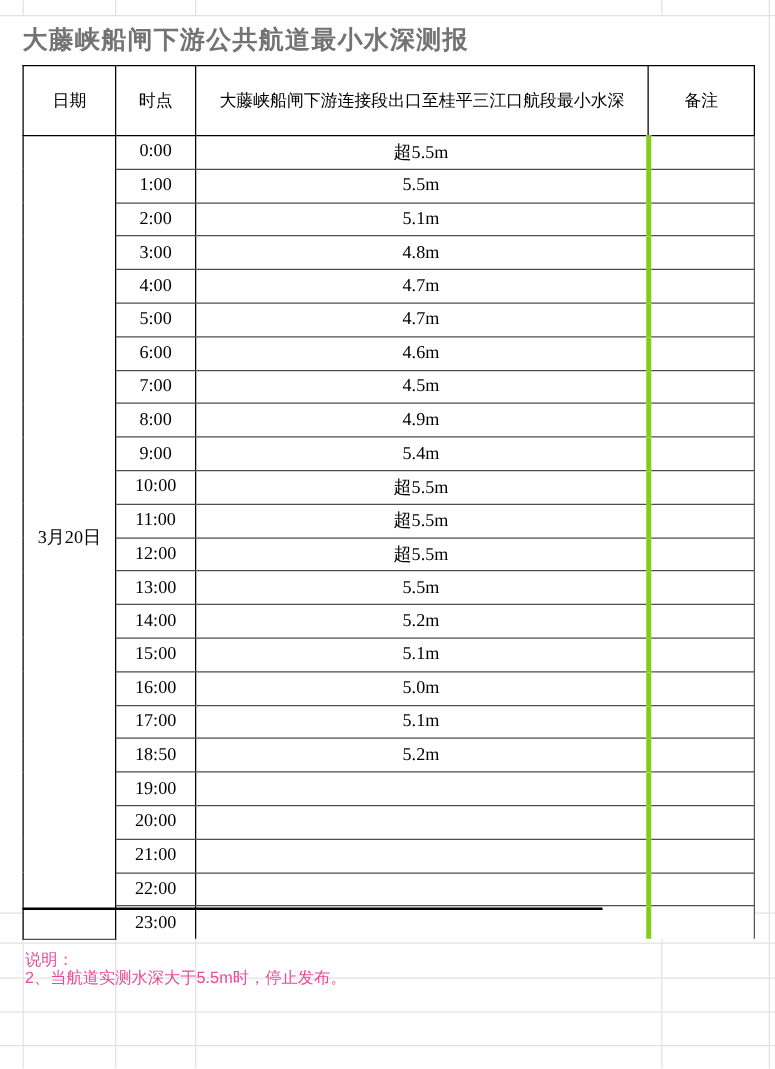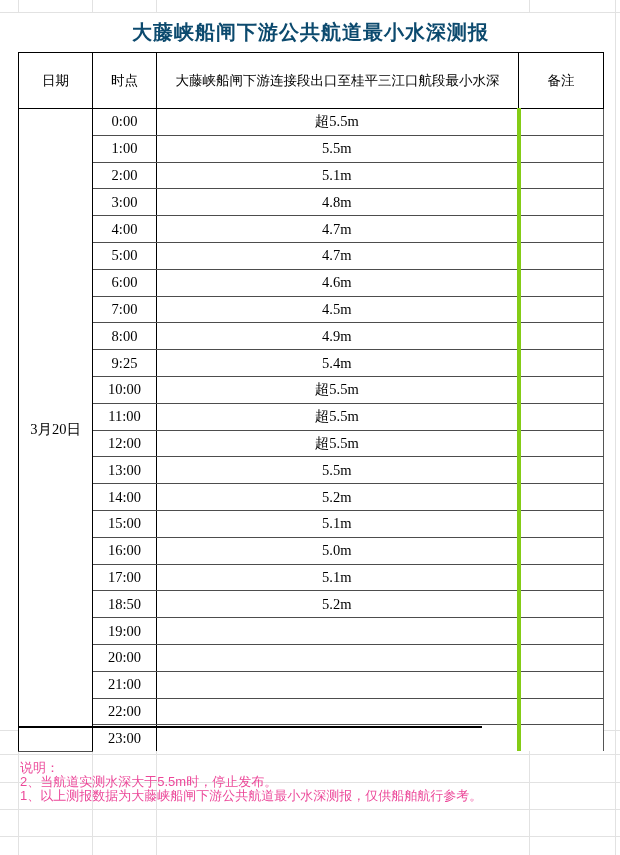--- a/index.html
+++ b/index.html
@@ -10,22 +10,22 @@
     overflow:hidden;
     font-family:"Liberation Sans","DejaVu Sans",sans-serif;
     color:#111;
   }
   
   .gridline-h{position:absolute;left:0;width:620px;height:1px;background:#e2e2e2;}
   .gridline-v{position:absolute;width:1px;background:#e2e2e2;}
 
   .title{
     position:absolute;left:18px;top:17px;width:585px;height:30px;
-    text-align:center;line-height:30px;
-    font-size:20px;font-weight:bold;letter-spacing:1px;color:#0c4a6e;
+    line-height:30px;
+    font-size:20px;font-weight:bold;letter-spacing:1px;color:#737373;
   }
 
   .tbl-wrap{position:absolute;left:18px;top:52px;}
   table{
     border-collapse:collapse;table-layout:fixed;width:585px;
     background:transparent;
   }
   col.c-date{width:74px;}
   col.c-time{width:64px;}
   col.c-depth{width:362px;}
@@ -150,21 +150,21 @@
     <td class="time-cell">7:00</td>
     <td class="depth-cell">4.5m</td>
     <td class="remark-cell"></td>
   </tr>
           <tr>
     <td class="time-cell">8:00</td>
     <td class="depth-cell">4.9m</td>
     <td class="remark-cell"></td>
   </tr>
           <tr>
-    <td class="time-cell">9:25</td>
+    <td class="time-cell">9:00</td>
     <td class="depth-cell">5.4m</td>
     <td class="remark-cell"></td>
   </tr>
           <tr>
     <td class="time-cell">10:00</td>
     <td class="depth-cell">超5.5m</td>
     <td class="remark-cell"></td>
   </tr>
           <tr>
     <td class="time-cell">11:00</td>
@@ -231,16 +231,15 @@
     <td class="depth-cell"></td>
     <td class="remark-cell"></td>
   </tr>
         </tbody>
     </table>
   </div>
 
   <div class="tbl-bottom-line"></div>
 
   <div class="note note-label">说明：</div>
-  <div class="note note-1">1、以上测报数据为大藤峡船闸下游公共航道最小水深测报，仅供船舶航行参考。</div>
   <div class="note note-2">2、当航道实测水深大于5.5m时，停止发布。</div>
 
 </div>
 
 </body></html>

